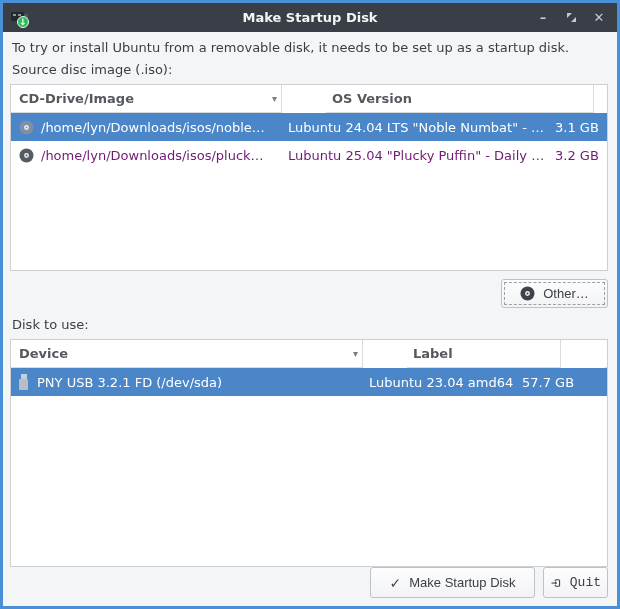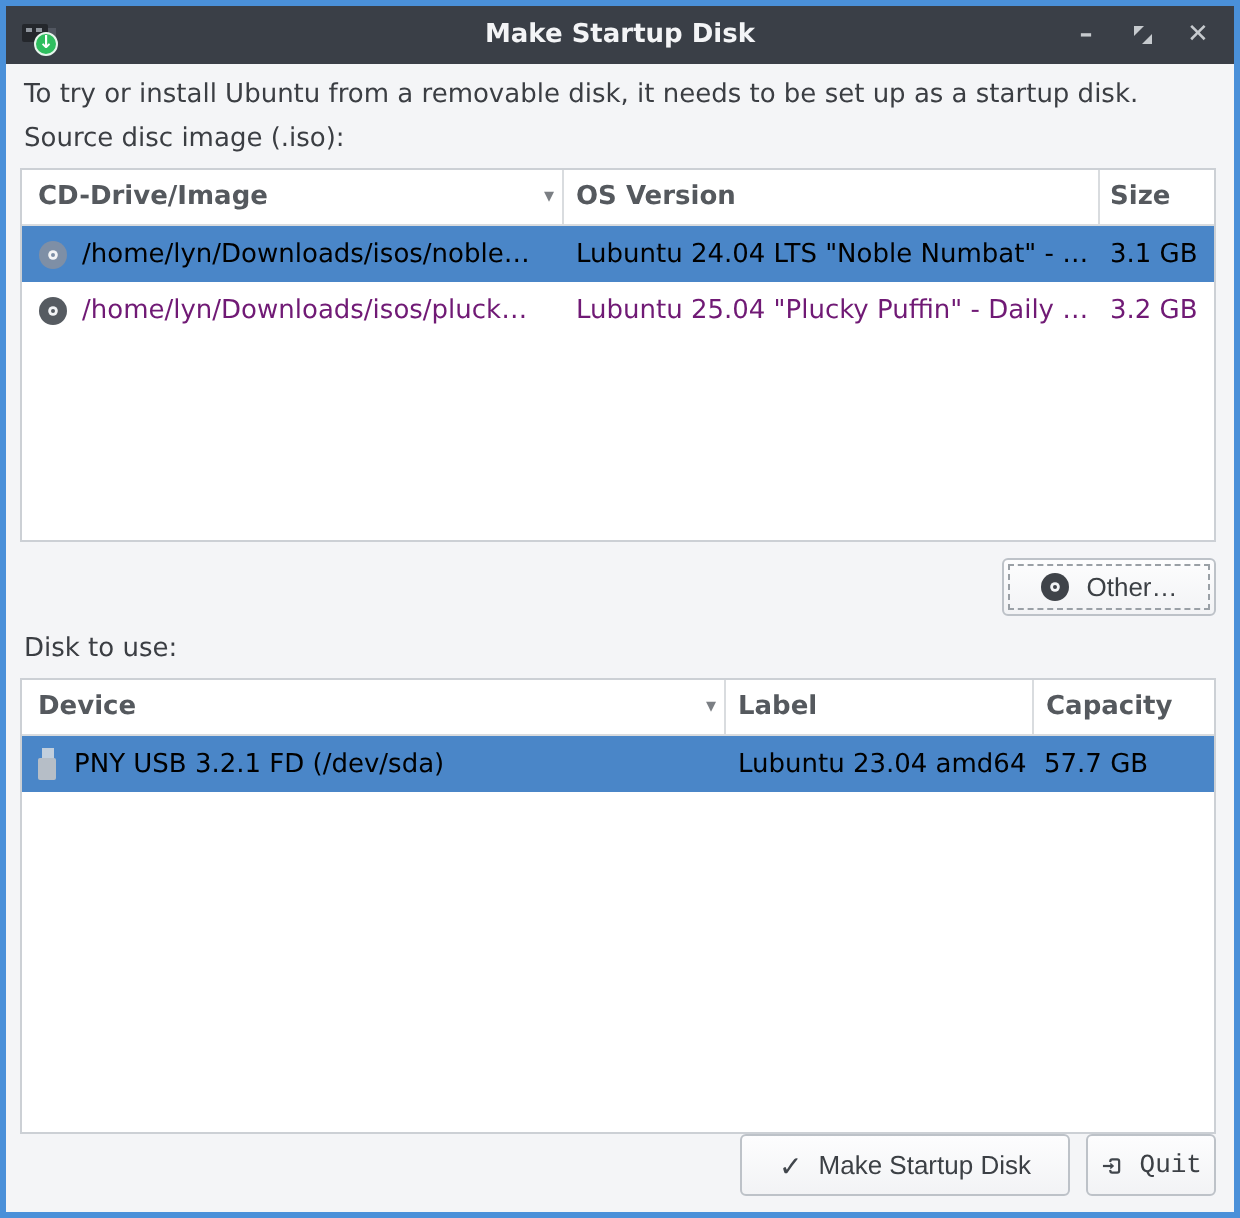--- a/index.html
+++ b/index.html
@@ -45,21 +45,21 @@
   }
 
   
   .content { flex:1 1 auto; display:flex; flex-direction:column; padding:7px 9px 21px 7px; }
   .intro { font-size:13px; color:#3b3e43; margin:1px 0 7px 2px; }
   .section-label { font-size:13px; color:#3b3e43; margin:0 0 7px 2px; }
 
   .table { background:#ffffff; border:1px solid #ccd0d5; display:flex; flex-direction:column; overflow:hidden; }
   .t1 { height:187px; }
   .t2 { height:228px; }
-  .thead { display:flex; flex:0 0 28px; height:28px; background:#ffffff; }
+  .thead { display:flex; flex:0 0 28px; height:28px; background:#ffffff;gap:44px; }
   .th {
     display:flex; align-items:center;
     font-weight:bold; font-size:13px; color:#55595e;
     padding-left:8px; border-right:1px solid #d9dcdf; border-bottom:1px solid #d9dcdf;
     overflow:hidden; white-space:nowrap;
   }
   .th:last-child { border-right:none; }
   .sort-arrow { margin-left:auto; padding-right:4px; color:#7b7f84; font-size:10px; font-weight:normal; }
 
   
@@ -71,21 +71,21 @@
   .t2 .c2 { width:154px; flex:0 0 154px; padding-left:6px; }
   .t2 .c3 { flex:1 1 auto; padding-left:6px; }
 
   .trow { display:flex; flex:0 0 28px; height:28px; align-items:stretch; font-size:13px; color:#701a75; }
   .trow .td {
     display:flex; align-items:center; overflow:hidden; white-space:nowrap;
     padding-left:8px;
   }
   .trow .td.c2 { padding-left:6px; }
   .trow .td.c3 { padding-left:5px; }
-  .trow.selected { background:#4a86c8; color:#000000; }
+  .trow.selected { background:#4a86c8; color:#ffffff; }
   .tfill { flex:1 1 auto; background:#ffffff; }
 
   .disc-icon { flex:0 0 15px; width:15px; height:15px; margin-right:7px; }
   .usb-row-icon { flex:0 0 9px; width:9px; height:16px; margin-right:9px; position:relative; }
   .usb-row-plug { position:absolute; top:0; left:1.5px; width:6px; height:5px; background:#d7dce1; opacity:.85; }
   .usb-row-body { position:absolute; top:5px; left:0; width:9px; height:11px; background:#b6bec7; border-radius:1px; }
 
   .other-row { display:flex; justify-content:flex-end; margin:8px 0 9px; }
 
   .btn {

